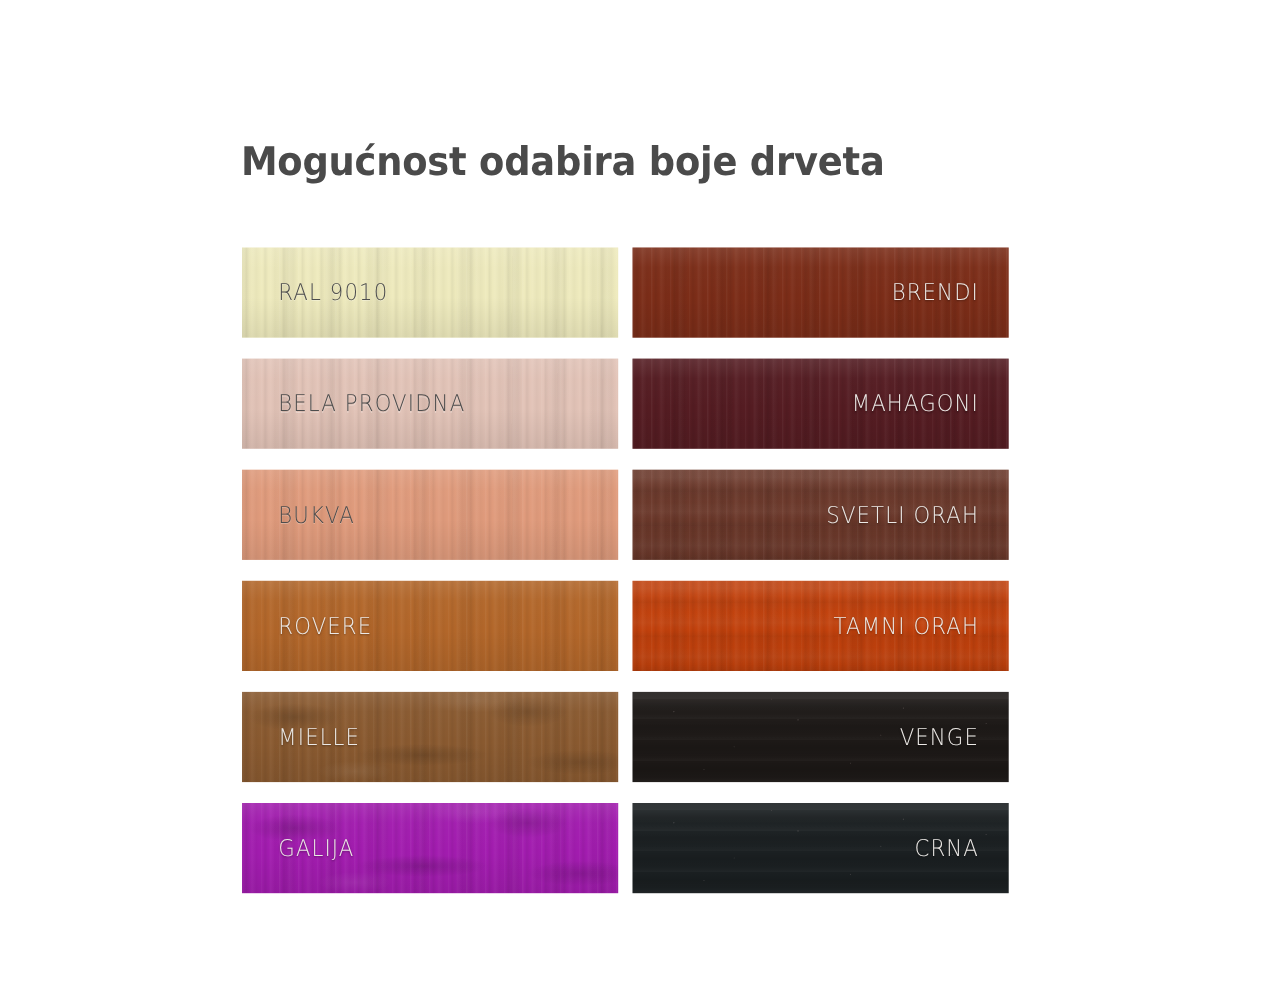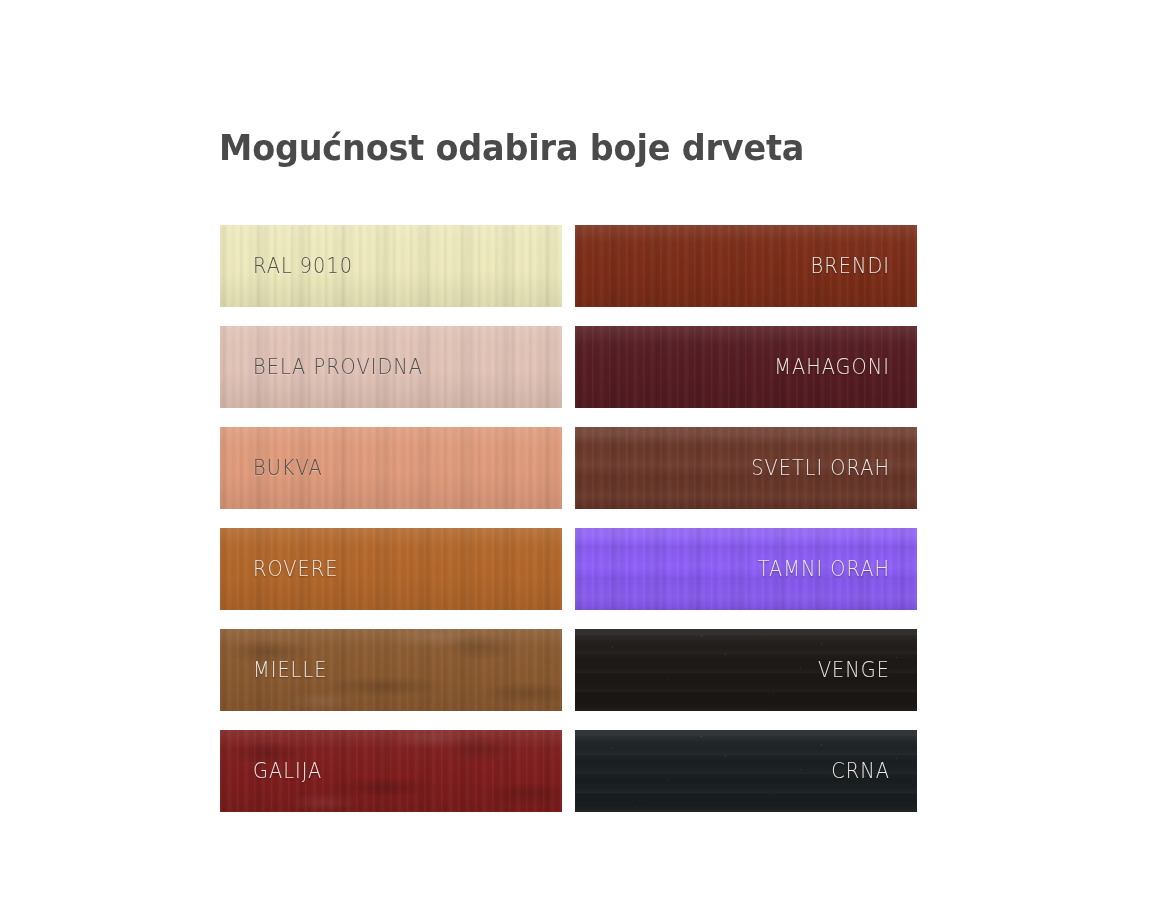--- a/index.html
+++ b/index.html
@@ -191,40 +191,40 @@
       <div class="grain bands"></div>
       <div class="grain sheen"></div>
       <div class="label">SVETLI ORAH</div>
     </div>
 
     <div class="swatch col-left light-text" style="background-color: rgb(179, 103, 42);">
       <div class="grain vertical"></div>
       <div class="grain sheen"></div>
       <div class="label">ROVERE</div>
     </div>
-    <div class="swatch col-right light-text" style="background-color: #8b5cf6;">
+    <div class="swatch col-right light-text" style="background-color: #c2410c;">
       <div class="grain vertical"></div>
       <div class="grain bands"></div>
       <div class="grain sheen"></div>
       <div class="label">TAMNI ORAH</div>
     </div>
 
     <div class="swatch col-left light-text" style="background-color: rgb(138, 90, 48);">
       <div class="grain vertical"></div>
       <div class="grain mottle"></div>
       <div class="grain sheen"></div>
       <div class="label">MIELLE</div>
     </div>
     <div class="swatch col-right light-text" style="background-color: rgb(29, 25, 23);">
       <div class="grain speckle"></div>
       <div class="grain sheen"></div>
       <div class="label">VENGE</div>
     </div>
 
-    <div class="swatch col-left light-text" style="background-color: #7f1d1d;">
+    <div class="swatch col-left light-text" style="background-color: #a21caf;">
       <div class="grain vertical"></div>
       <div class="grain mottle"></div>
       <div class="grain sheen"></div>
       <div class="label">GALIJA</div>
     </div>
     <div class="swatch col-right light-text" style="background-color: rgb(27, 32, 34);">
       <div class="grain speckle"></div>
       <div class="grain sheen"></div>
       <div class="label">CRNA</div>
     </div>

